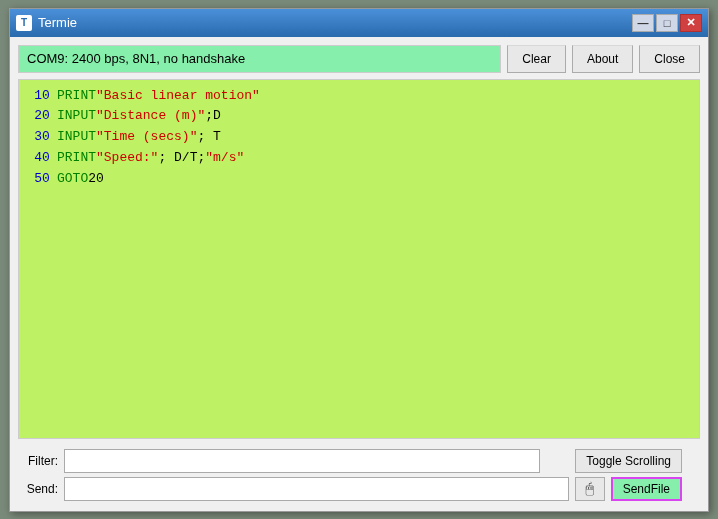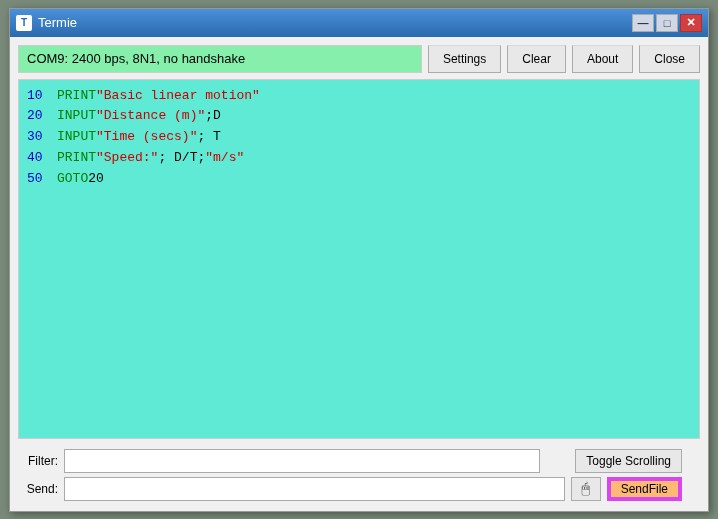--- a/index.html
+++ b/index.html
@@ -105,27 +105,28 @@
       background: #e8e8e8;
       border: 1px solid #ababab;
       border-top-color: #d8d8d8;
       cursor: pointer;
       font-size: 12px;
       color: #000;
       white-space: nowrap;
     }
     .terminal-area {
       flex: 1;
-      background: #5eead4;
+      background: #bef264;
       border: 1px solid #ccc;
       padding: 6px 8px;
       font-family: 'Courier New', Courier, monospace;
       font-size: 13px;
       overflow-y: auto;
       min-height: 360px;
+      text-align: center;
     }
     .terminal-line {
       display: flex;
       gap: 0;
       line-height: 1.6;
     }
     .line-num {
       color: #0000cc;
       min-width: 30px;
       display: inline-block;
@@ -171,22 +172,22 @@
       background: #e8e8e8;
       border: 1px solid #ababab;
       cursor: pointer;
       font-size: 12px;
       white-space: nowrap;
       margin-left: 29px;
     }
     .send-btn {
       height: 24px;
       padding: 0 10px;
-      background: #fdba74;
-      border: 4px solid #d946ef;
+      background: #86efac;
+      border: 2px solid #d946ef;
       cursor: pointer;
       font-size: 12px;
       white-space: nowrap;
     }
     .send-icon-btn {
       width: 30px;
       height: 24px;
       background: #e8e8e8;
       border: 1px solid #ababab;
       cursor: pointer;
@@ -212,21 +213,20 @@
       <button class="title-btn minimize-btn">—</button>
       <button class="title-btn maximize-btn">□</button>
       <button class="title-btn close-btn">✕</button>
     </div>
   </div>
 
   <div class="content">
 
     <div class="toolbar">
       <div class="status-label">COM9: 2400 bps, 8N1, no handshake</div>
-      <button class="toolbar-btn">Settings</button>
       <button class="toolbar-btn">Clear</button>
       <button class="toolbar-btn">About</button>
       <button class="toolbar-btn">Close</button>
     </div>
 
     <div class="terminal-area">
       <div class="terminal-line">
         <span class="line-num">10</span>
         <span class="line-keyword">PRINT </span>
           <span class="line-string">"Basic linear motion"</span>

